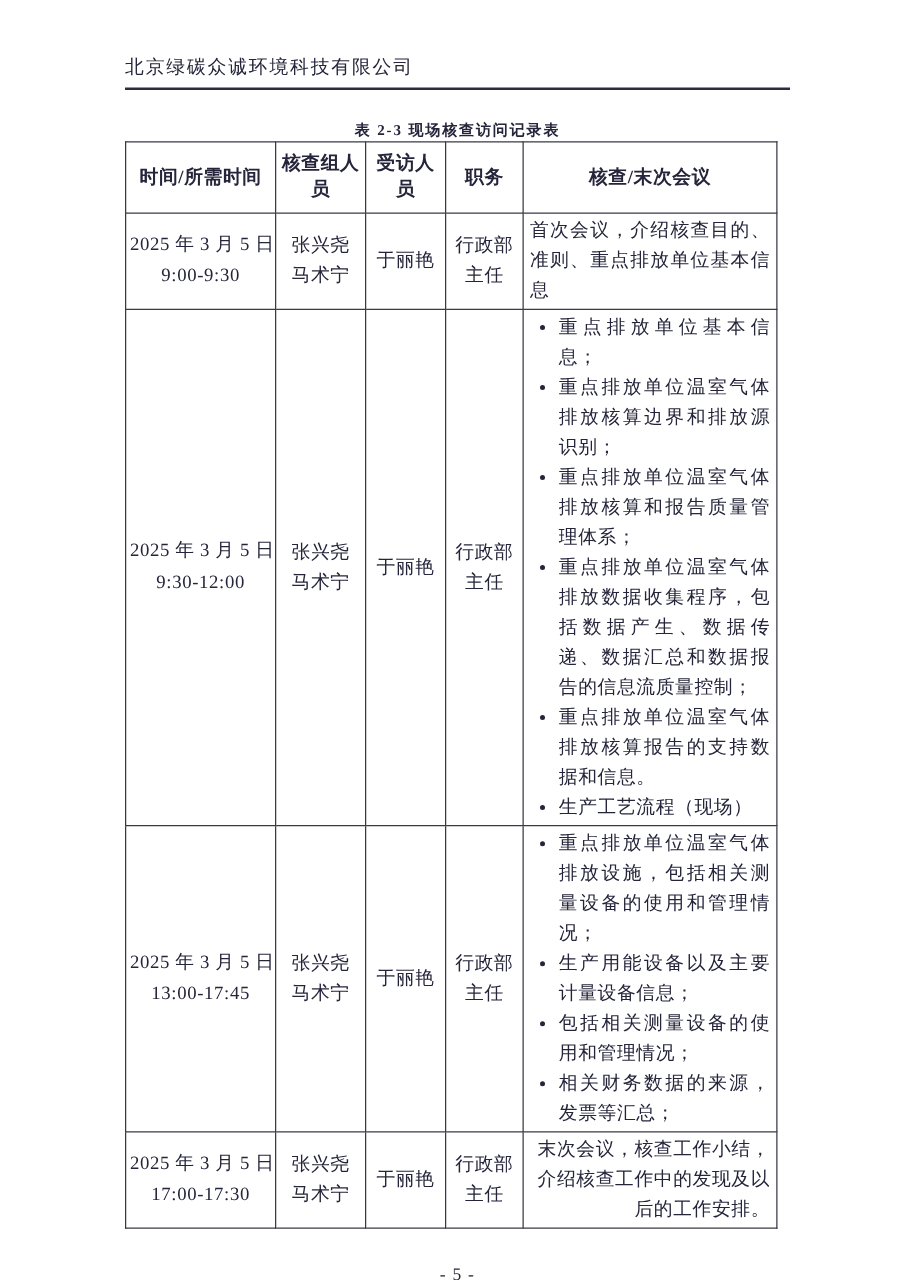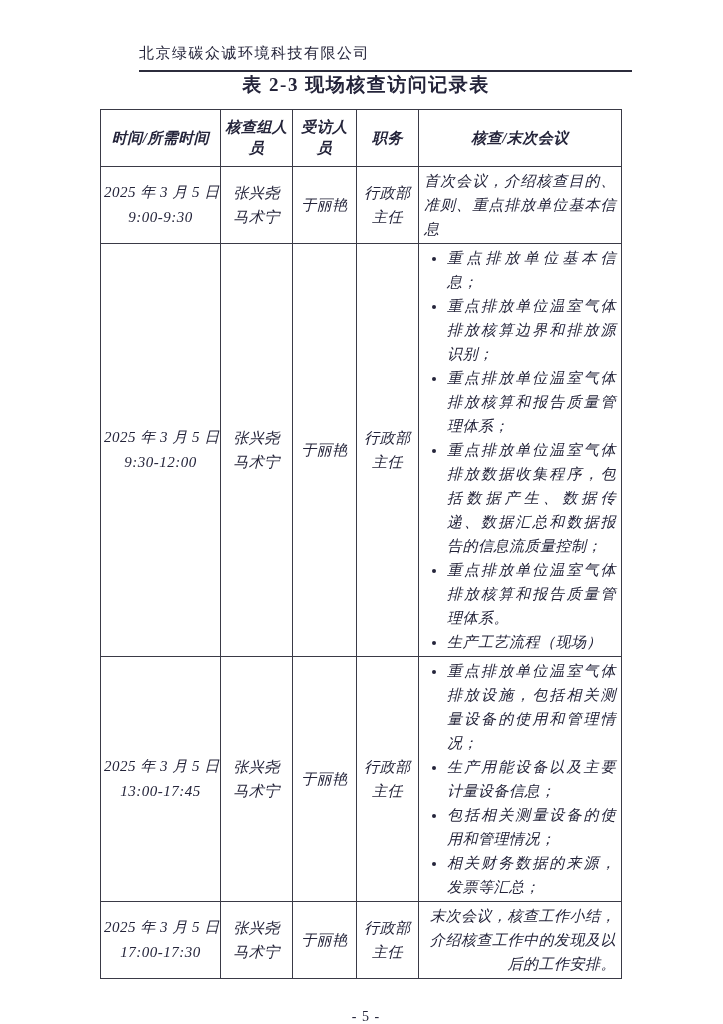--- a/index.html
+++ b/index.html
@@ -10,38 +10,37 @@
     font-family: "Liberation Serif", "DejaVu Serif", serif;
     overflow: hidden;
   }
   .page { padding: 44px 91px 0 100px; }
 
   
   .doc-header {
     display: flex; justify-content: space-between; align-items: flex-end;
     border-bottom: 2px solid #2c2c3c;
     padding-bottom: 7px;
-    font-size: 15px; letter-spacing: 1.5px; margin-left: 39px;
+    font-size: 15px; letter-spacing: 1.5px;
   }
   .archive { letter-spacing: 1px; }
   .archive .num { letter-spacing: 0.5px; padding-left: 6px; }
 
   
   .table-title {
+    margin-top: 24px;
     text-align: center;
-    font-size: 19px; font-weight: bold; letter-spacing: 1.5px;
+    font-size: 12px; font-weight: bold; letter-spacing: 1.5px;
   }
 
   
   table.record {
-    margin-top: 11px;
     width: 521px;
     border-collapse: collapse;
     table-layout: fixed;
-    font-style: italic;
   }
   .record th, .record td {
     border: 1px solid #3a3a46;
     font-size: 15px;
     vertical-align: middle;
     text-align: center;
     letter-spacing: 0.5px;
     padding: 2px 3px;
   }
   .record th { font-weight: bold; line-height: 21px; height: 52px; padding: 2px 1px; }
@@ -133,21 +132,21 @@
           <td class="c-position">
             <div>行政部</div>
             <div>主任</div>
           </td>
           <td class="c-content">
             <ul class="bullets">
               <li>重点排放单位基本信息；</li>
               <li>重点排放单位温室气体排放核算边界和排放源识别；</li>
               <li>重点排放单位温室气体排放核算和报告质量管理体系；</li>
               <li>重点排放单位温室气体排放数据收集程序，包括数据产生、数据传递、数据汇总和数据报告的信息流质量控制；</li>
-              <li>重点排放单位温室气体排放核算和报告质量管理体系。</li>
+              <li>重点排放单位温室气体排放核算报告的支持数据和信息。</li>
               <li>生产工艺流程（现场）</li>
             </ul>
           </td>
         </tr>
         <tr class="r2">
           <td class="c-time">
             <div class="date">2025 年 3 月 5 日</div>
             <div class="time">13:00-17:45</div>
           </td>
           <td class="c-verifiers">

